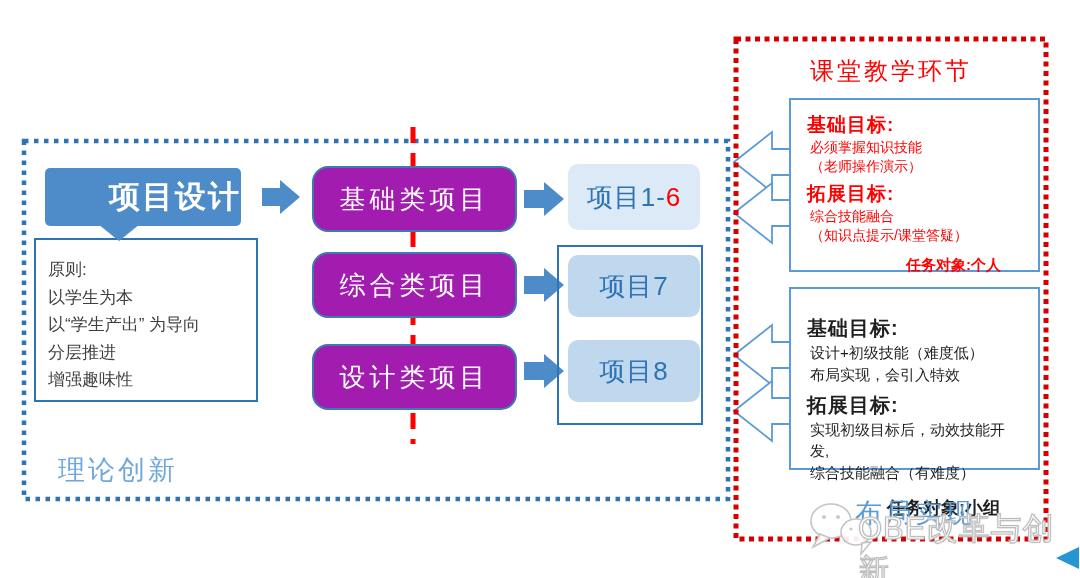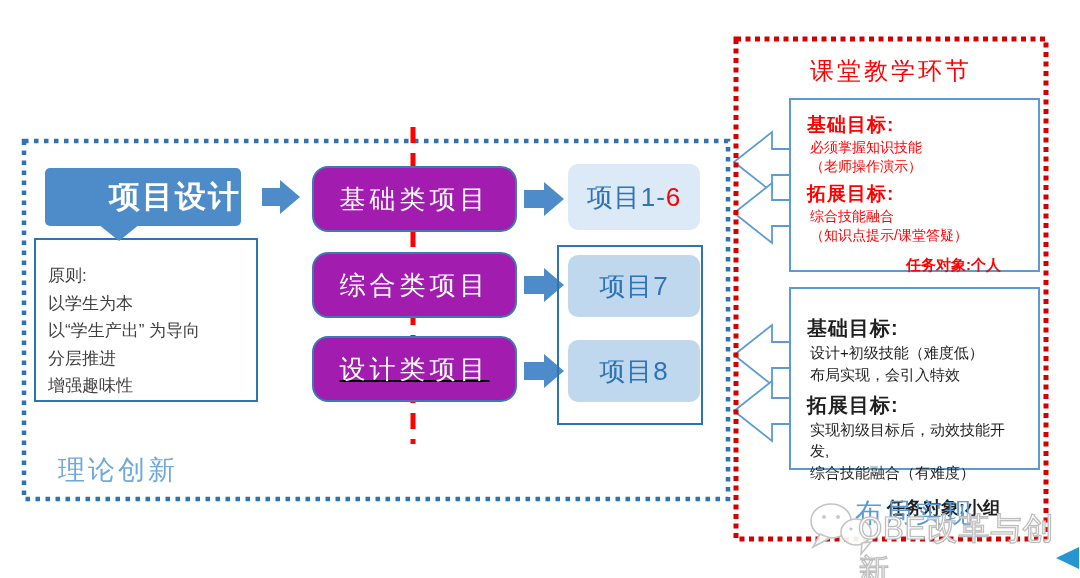--- a/index.html
+++ b/index.html
@@ -8,21 +8,21 @@
   .abs{position:absolute;box-sizing:border-box;}
   svg{position:absolute;left:0;top:0;overflow:visible;}
 
   
   .title-box{left:45px;top:168px;width:196px;height:58px;background:#4E8CC9;border-radius:5px;
              display:flex;align-items:center;justify-content:flex-end;z-index:4;}
   .title-box span{color:#fff;font-size:31px;font-weight:bold;letter-spacing:2px;}
   .title-tail{left:98px;top:224px;width:0;height:0;border-left:21px solid transparent;
               border-right:21px solid transparent;border-top:17px solid #4E8CC9;z-index:5;}
   .principles{left:34px;top:238px;width:224px;height:164px;background:#fff;
-              border:2px solid #2E74B5;padding:22px 10px 0 12px;z-index:3;}
+              border:2px solid #2E74B5;padding:16px 10px 0 12px;z-index:3;}
   .principles div{font-size:17px;line-height:1.62;color:#3F3F3F;}
   .cat-box{left:312px;width:205px;height:66px;background:#a21caf;border:2px solid #3E79B4;
            border-radius:16px;display:flex;align-items:center;justify-content:center;z-index:3;}
   .cat-box span{color:#fff;font-size:26px;letter-spacing:4px;}
   .tgt-box{left:568px;width:132px;display:flex;align-items:center;justify-content:center;
            border-radius:10px;z-index:3;}
   .tgt-box span{font-size:26px;color:#2E74B5;letter-spacing:1px;}
   .tgt-box .red{color:#FF0000;}
   .tgt-frame{left:557px;top:245px;width:146px;height:180px;border:2px solid #2E74B5;z-index:2;}
   .caption-left{left:58px;top:452px;font-size:27px;color:#6FA8DC;letter-spacing:3px;z-index:3;}
@@ -86,21 +86,21 @@
     <div>分层推进</div>
     <div>增强趣味性</div>
   </div>
 
   <div class="abs cat-box" style="top:166px;">
     <span>基础类项目</span>
   </div>
   <div class="abs cat-box" style="top:252px;">
     <span>综合类项目</span>
   </div>
-  <div class="abs cat-box" style="top:336px;text-decoration:underline;">
+  <div class="abs cat-box" style="top:344px;">
     <span>设计类项目</span>
   </div>
 
   <div class="abs tgt-frame"></div>
 
   <div class="abs tgt-box" style="top:164px;height:66px;background:#DCE9F6;">
     <span><span>项目1-</span><span class="red">6</span></span>
   </div>
   <div class="abs tgt-box" style="top:255px;height:62px;background:#BFD8EE;">
     <span>项目7</span>

